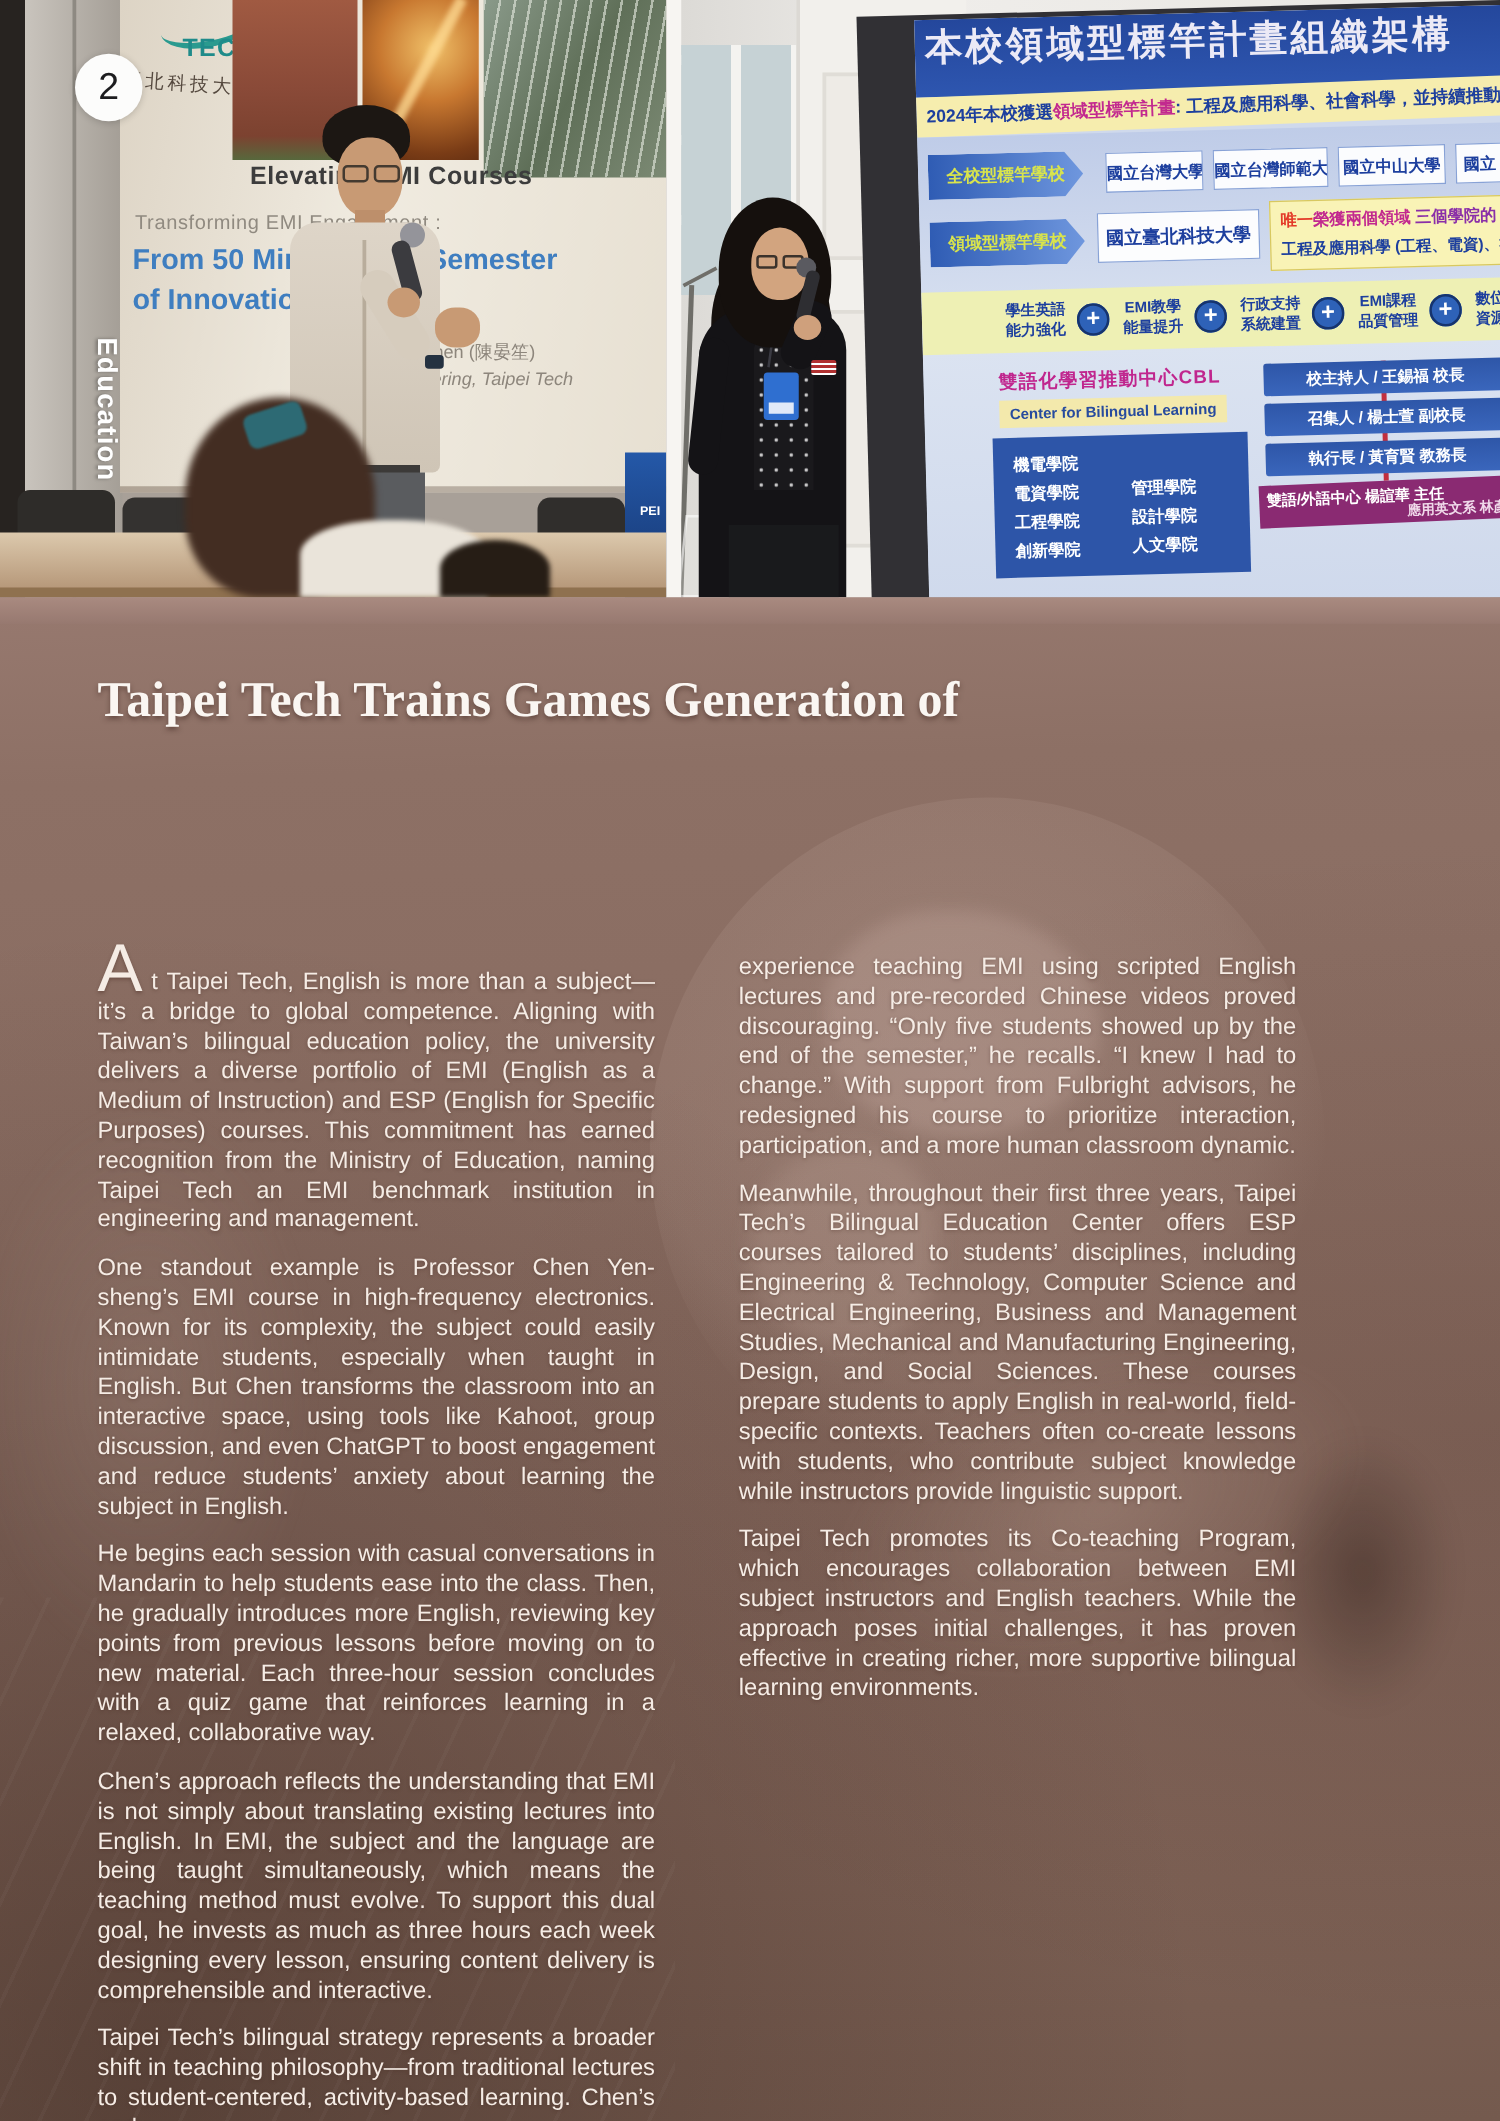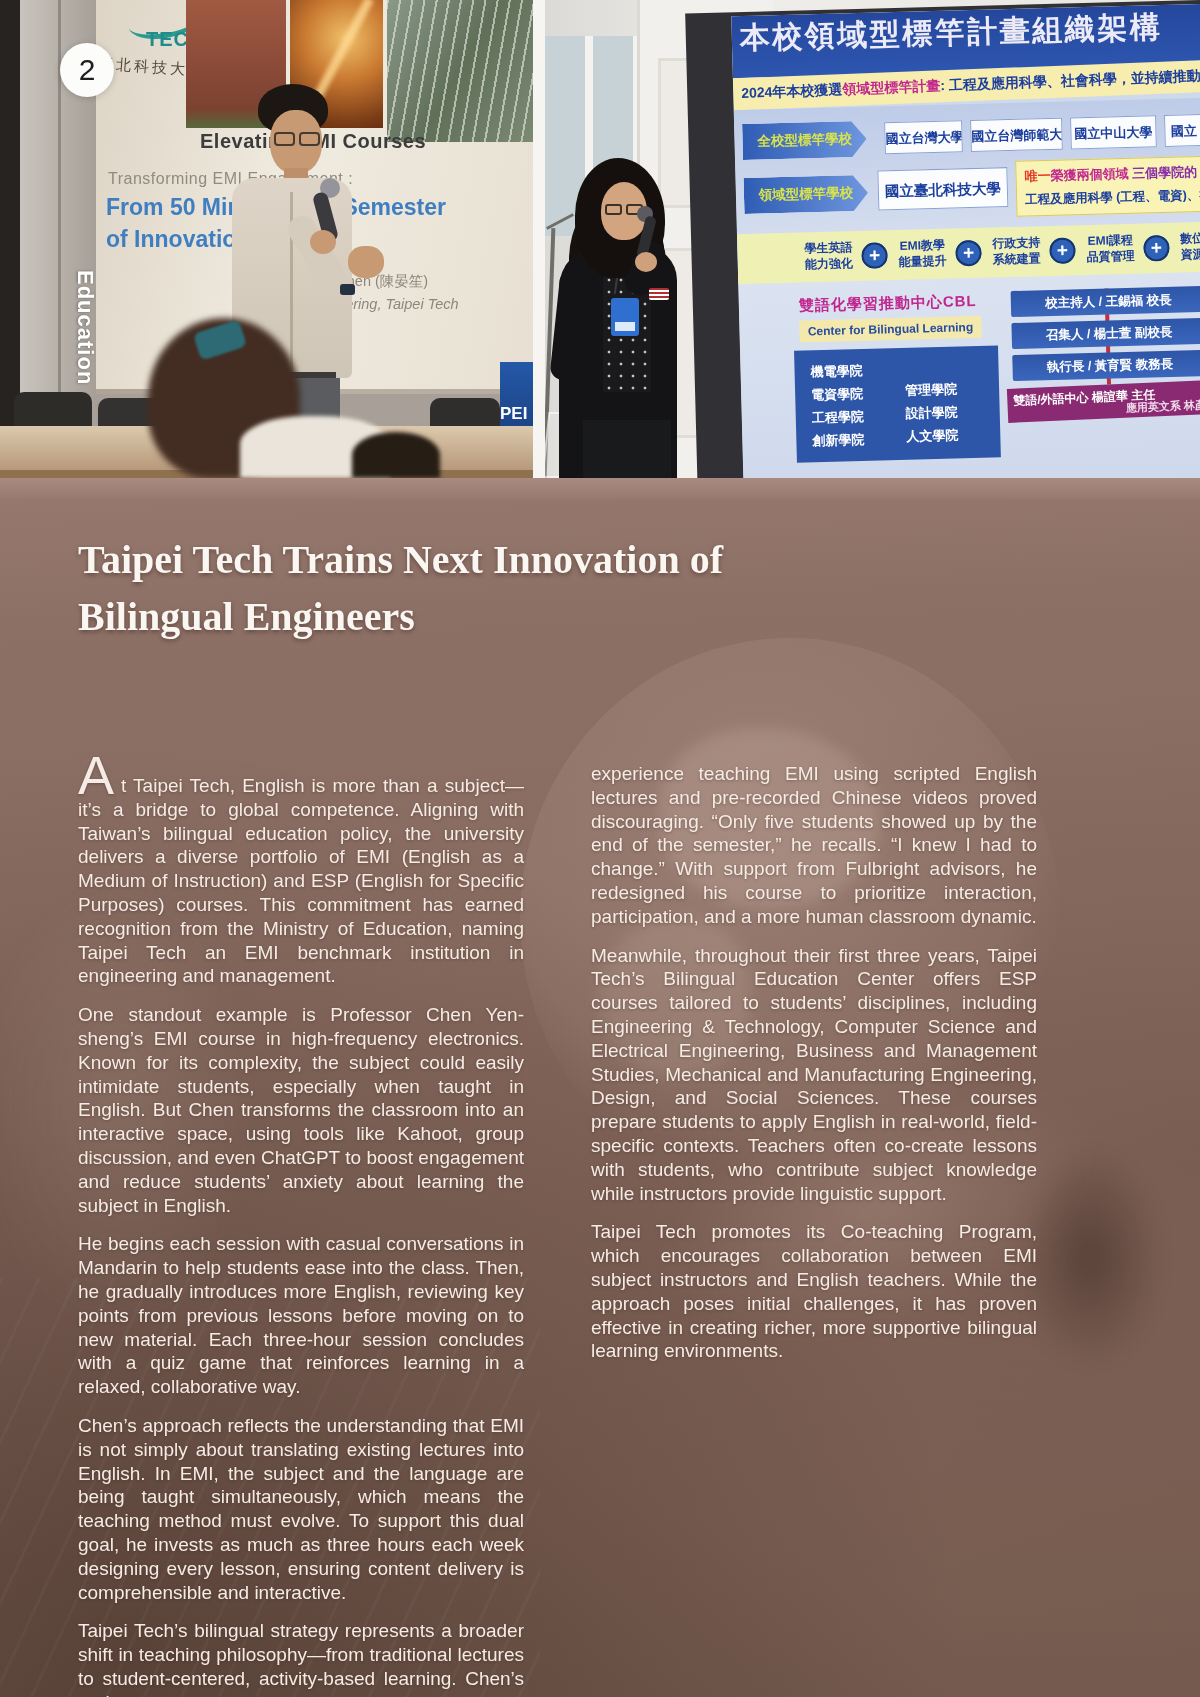--- a/index.html
+++ b/index.html
@@ -33,21 +33,21 @@
   .s-script { left:98px; top:58px; color:#55493f; font-size:15px; letter-spacing:3px;
     font-family:"Liberation Serif", serif; transform:rotate(4deg); }
   .s-heading { left:200px; top:130px; color:#3c3c3c; font-weight:bold; font-size:20px; letter-spacing:.5px; }
   .s-sub { left:108px; top:170px; color:#908a80; font-size:16px; letter-spacing:.5px; }
   .s-title1 { left:106px; top:194px; color:#3f7ec0; font-weight:bold; font-size:23px; }
   .s-title2 { left:106px; top:226px; color:#3f7ec0; font-weight:bold; font-size:23px; }
   .s-speaker { left:300px; top:272px; color:#8d867c; font-size:14.5px; }
   .s-aff { left:300px; top:296px; color:#8d867c; font-size:14.5px; font-style:italic; }
 
   .podium { left:500px; top:362px; width:33px; height:116px; background:linear-gradient(#2458a8,#16356e); }
-  .podium-t1 { left:0; top:42px; color:#fff; font-weight:bold; font-size:17px; }
+  .podium-t1 { left:12px; top:42px; color:#fff; font-weight:bold; font-size:10px; }
   .podium-t2 { left:8px; top:62px; color:#f0d048; font-weight:bold; font-size:12px; }
 
   
   .m-hair { left:258px; top:84px; width:70px; height:50px; background:#1c1713; border-radius:50% 50% 42% 42%; }
   .m-face { left:270px; top:110px; width:52px; height:64px; background:#c89a74; border-radius:46%; }
   .m-glasses-l { left:274px; top:132px; width:21px; height:14px; border:2px solid #443a30; border-radius:4px; }
   .m-glasses-r { left:299px; top:132px; width:21px; height:14px; border:2px solid #443a30; border-radius:4px; }
   .m-neck { left:284px; top:168px; width:24px; height:14px; background:#bd8f6b; }
   .m-shirt { left:232px; top:178px; width:120px; height:200px;
     background:linear-gradient(#ded5c8,#cfc5b6); border-radius:22px 22px 6px 6px; }
@@ -390,22 +390,21 @@
     <div class="abs globe">
       <div class="abs globe-blob1"></div>
       <div class="abs globe-blob2"></div>
     </div>
     <div class="abs soft-hand"></div>
     <div class="abs soft-dark"></div>
     <div class="abs soft-left"></div>
     <div class="abs streaks"></div>
 
     <div class="abs article-title">
-      <div>Taipei Tech Trains Next Innovation of</div>
-      <div>Bilingual Engineers</div>
+      <div>Taipei Tech Trains Games Generation of</div>
     </div>
 
     <div class="abs col col-left-x">
       <p><span class="dropcap">A</span><span>t Taipei Tech, English is more than a subject—it’s a bridge to global competence. Aligning with Taiwan’s bilingual education policy, the university delivers a diverse portfolio of EMI (English as a Medium of Instruction) and ESP (English for Specific Purposes) courses. This commitment has earned recognition from the Ministry of Education, naming Taipei Tech an EMI benchmark institution in engineering and management.</span></p>
       <p>One standout example is Professor Chen Yen-sheng’s EMI course in high-frequency electronics. Known for its complexity, the subject could easily intimidate students, especially when taught in English. But Chen transforms the classroom into an interactive space, using tools like Kahoot, group discussion, and even ChatGPT to boost engagement and reduce students’ anxiety about learning the subject in English.</p>
       <p>He begins each session with casual conversations in Mandarin to help students ease into the class. Then, he gradually introduces more English, reviewing key points from previous lessons before moving on to new material. Each three-hour session concludes with a quiz game that reinforces learning in a relaxed, collaborative way.</p>
       <p>Chen’s approach reflects the understanding that EMI is not simply about translating existing lectures into English. In EMI, the subject and the language are being taught simultaneously, which means the teaching method must evolve. To support this dual goal, he invests as much as three hours each week designing every lesson, ensuring content delivery is comprehensible and interactive.</p>
       <p>Taipei Tech’s bilingual strategy represents a broader shift in teaching philosophy—from traditional lectures to student-centered, activity-based learning. Chen’s early</p>
     </div>
 

